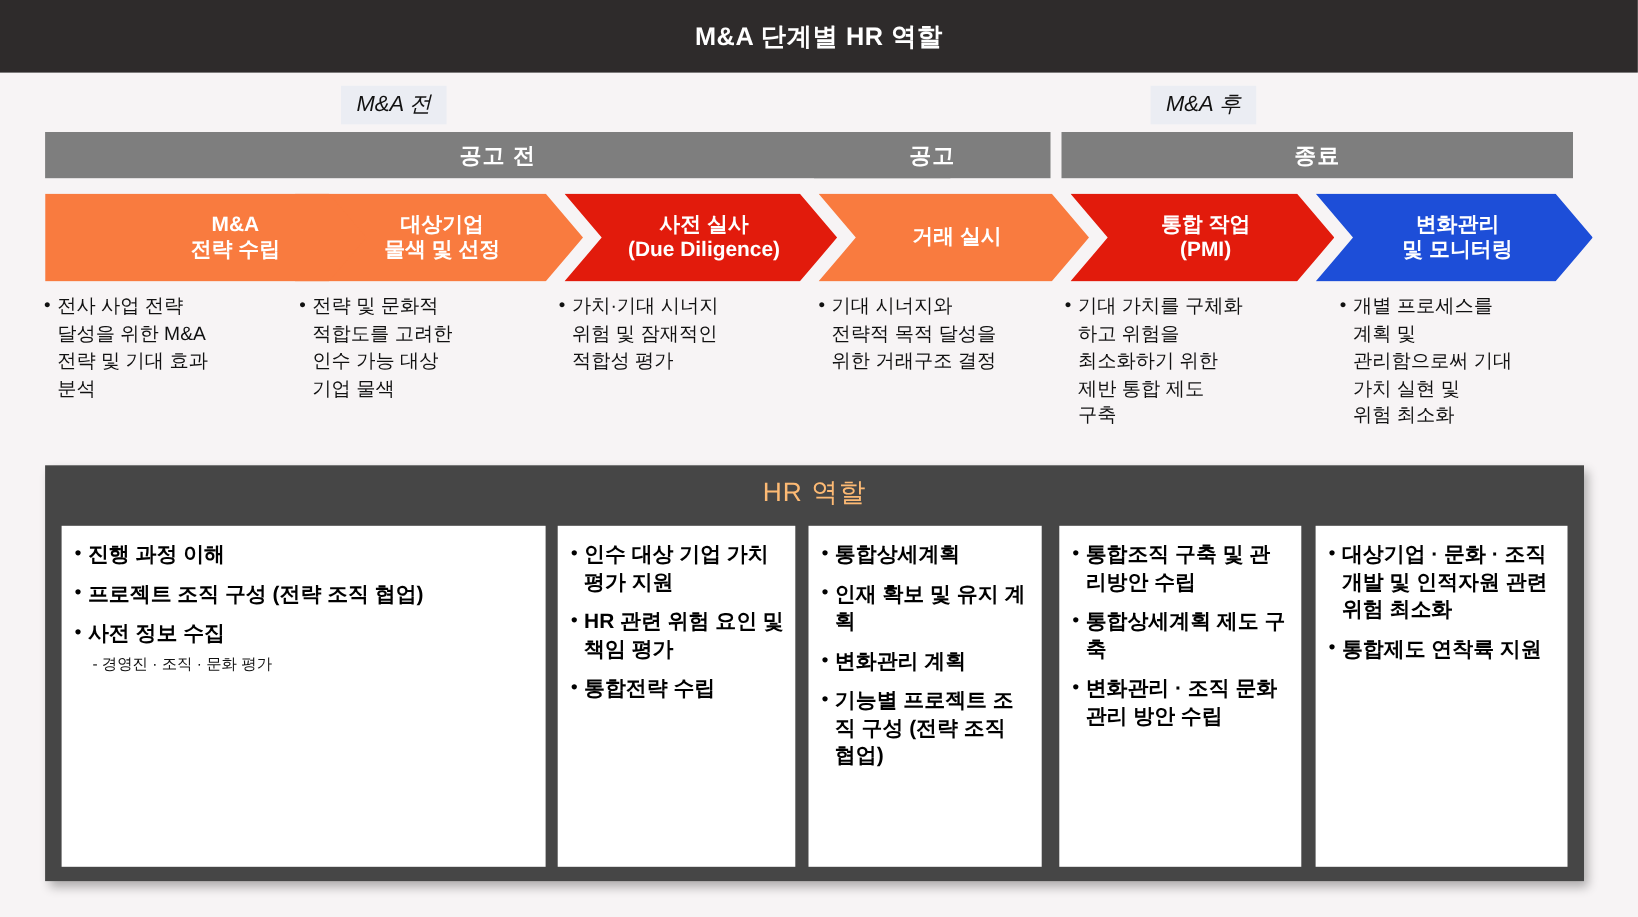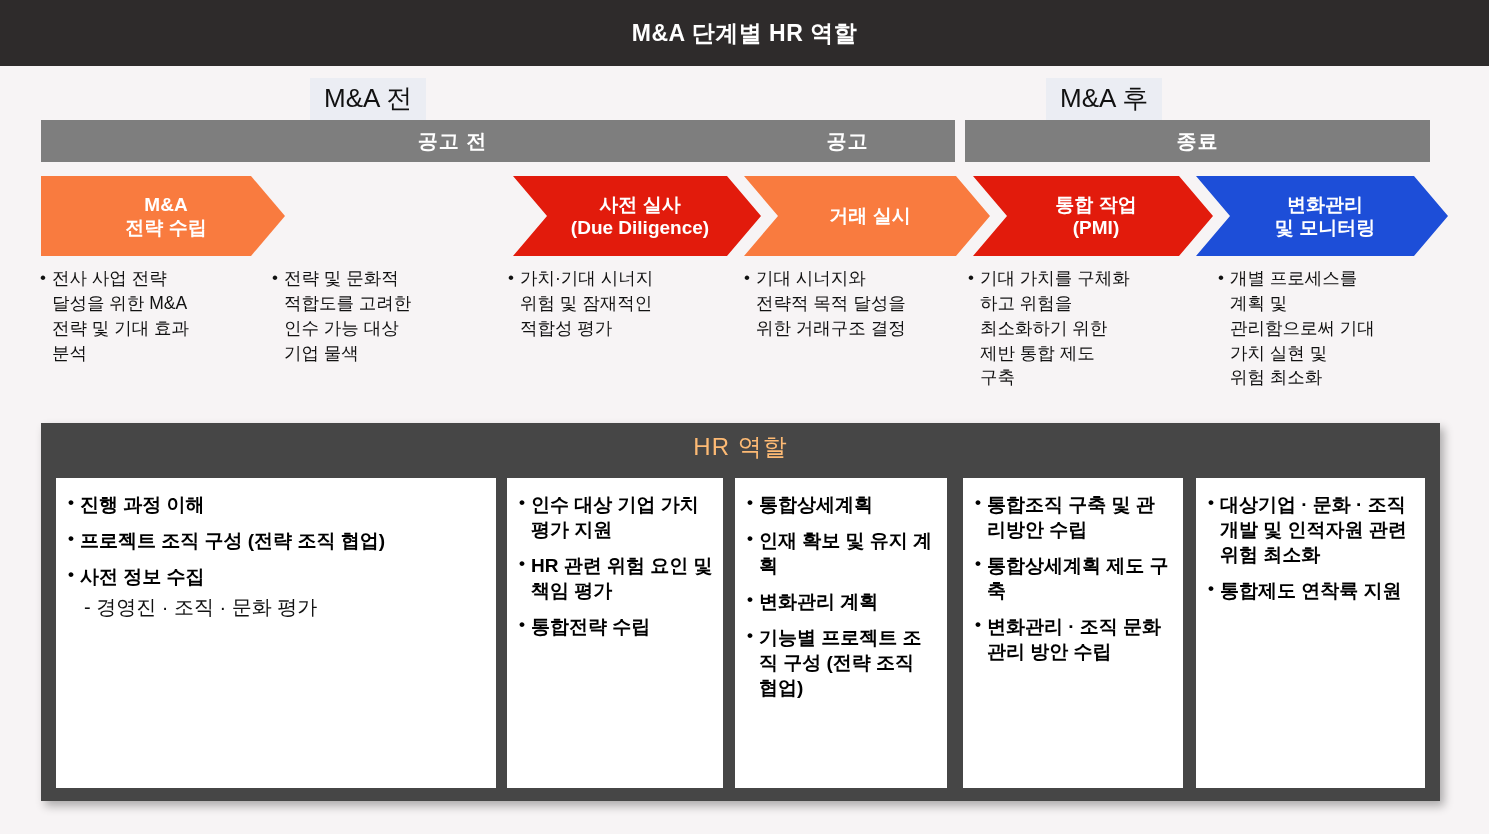--- a/index.html
+++ b/index.html
@@ -17,21 +17,21 @@
     display:flex;align-items:center;justify-content:center;
   }
   .titlebar .t{
     color:#FFFFFF;font-size:23px;font-weight:bold;letter-spacing:.5px;
   }
   
   .era{
     position:absolute;
     background:#EBEDF3;
     color:#111;
-    font-size:26px;
+    font-style:italic;font-size:20px;
     padding:3px 14px 5px 14px;
     white-space:nowrap;
   }
   #era0{left:310px;top:78px;}
   #era1{left:1046px;top:78px;}
   
   .graybar{
     position:absolute;top:120px;height:42px;
     background:#7E7E7E;
     display:flex;align-items:center;justify-content:center;
@@ -84,21 +84,21 @@
     overflow:hidden;
   }
   .hrcard .b{
     display:flex;align-items:flex-start;
     font-size:19px;line-height:1.32;color:#000;font-weight:bold;
     margin-bottom:11px;
   }
   .hrcard .b .dot{flex:0 0 auto;margin-right:6px;font-size:17px;line-height:1.32;}
   .hrcard .b .txt{flex:1 1 auto;}
   .hrcard .sub{
-    font-size:20px;font-weight:normal;color:#111;
+    font-size:14px;font-weight:normal;color:#111;
     margin:-6px 0 10px 16px;line-height:1.3;
   }
 </style>
 </head>
 <body>
 
 <div class="titlebar">
   <div class="t">M&amp;A 단계별 HR 역할</div>
 </div>
 
@@ -111,23 +111,27 @@
     </div>
     <div class="graybar" style="left: 740px; width: 215px;">
       <span>공고</span>
     </div>
     <div class="graybar" style="left: 965px; width: 465px;">
       <span>종료</span>
     </div>
   </div>
 
 <div id="chevrow">
-    <div class="chev first" style="left: 41px; width: 244px; background: rgb(249, 123, 63); z-index: 10;">
+    <div class="chev first" style="left: 41px; width: 244px; background: rgb(249, 123, 63); z-index: 10; padding-left: 48px;">
       <span style="white-space: pre-line;">M&amp;A
 전략 수립</span>
+    </div>
+    <div class="chev mid" style="left: 268px; width: 262px; background: rgb(249, 123, 63); z-index: 9;">
+      <span style="white-space: pre-line;">대상기업
+물색 및 선정</span>
     </div>
     <div class="chev mid" style="left: 513px; width: 248px; background: rgb(226, 27, 12); z-index: 8;">
       <span style="white-space: pre-line;">사전 실사
 (Due Diligence)</span>
     </div>
     <div class="chev mid" style="left: 744px; width: 246px; background: rgb(249, 123, 63); z-index: 7;">
       <span style="white-space: pre-line;">거래 실시</span>
     </div>
     <div class="chev mid" style="left: 973px; width: 240px; background: rgb(226, 27, 12); z-index: 6;">
       <span style="white-space: pre-line;">통합 작업

